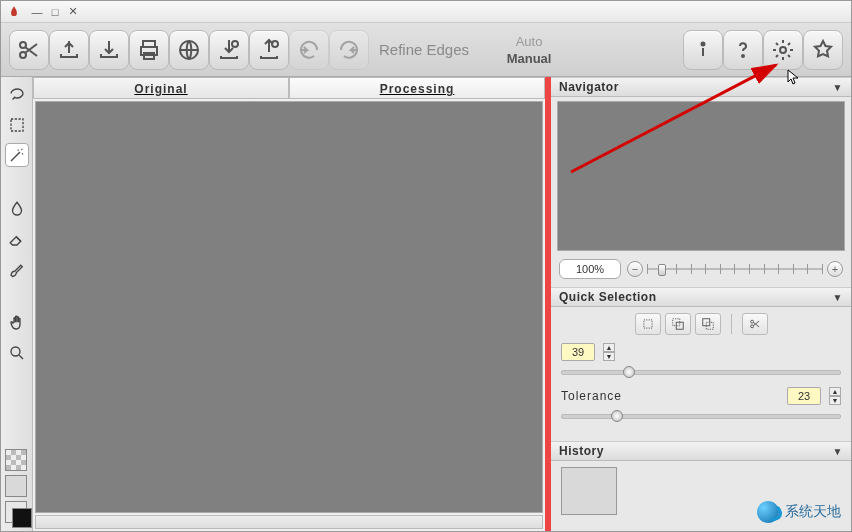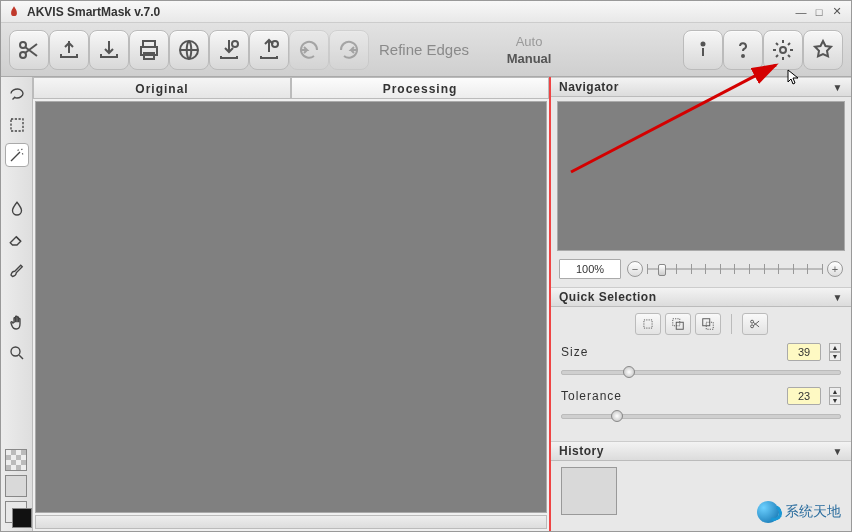--- a/index.html
+++ b/index.html
@@ -26,33 +26,33 @@
 .ltool svg { width:18px; height:18px; stroke:#444; fill:none; stroke-width:1.8; }
 .ltool.sel { background:#fff; border:1px solid #aaa; }
 .ltgap { height:18px; }
 .swatches { width:24px; margin-top:auto; margin-bottom:8px; display:flex; flex-direction:column; gap:4px; }
 .swatch { width:22px; height:22px; border:1px solid #888; }
 .swatch.checker { background: repeating-conic-gradient(#bbb 0 25%, #eee 0 50%) 0 0/10px 10px; }
 .swatch.solid { background:#d9d9d9; }
 .swatch.fg { background:#e8e8e8; position:relative; }
 .swatch.fg::after{content:"";position:absolute;right:-6px;bottom:-6px;width:18px;height:18px;background:#111;border:1px solid #888;}
 
-.center { flex:1; display:flex; flex-direction:column; border-right:2px solid #ef4444; }
+.center { flex:1; display:flex; flex-direction:column; border-right:6px solid #ef4444;text-decoration:underline; }
 .tabs { height:22px; display:flex; background:#efefef; font-size:12px; }
 .tab { flex:1; text-align:center; line-height:22px; border:1px solid #bbb; background:linear-gradient(#f5f5f5,#e5e5e5); font-weight:bold; letter-spacing:1px; color:#333; }
 .tab.active { background:linear-gradient(#fcfcfc,#ececec); }
 .canvas { flex:1; background:#808080; border:1px solid #aaa; margin:2px; }
 .hscroll { height:14px; background:linear-gradient(#eee,#ddd); border:1px solid #bbb; margin:0 2px 2px; position:relative; }
 
 .right { width:300px; background:#e8e8e8; display:flex; flex-direction:column; overflow:hidden; }
 .panelhead { height:20px; background:linear-gradient(#f3f3f3,#dcdcdc); border-top:1px solid #ccc; border-bottom:1px solid #bbb; display:flex; align-items:center; padding:0 8px; font-size:12px; font-weight:bold; color:#333; letter-spacing:.5px; }
 .panelhead .chev { margin-left:auto; font-size:10px; color:#444; }
 .navview { height:150px; background:#808080; margin:4px 6px; border:1px solid #aaa; }
 .zoomrow { display:flex; align-items:center; gap:6px; padding:4px 8px 8px; }
-.zoombox { width:62px; height:20px; background:#fff; border:1px solid #aaa; border-radius:1px; font-size:11px; display:flex; align-items:center; justify-content:center; color:#333; }
+.zoombox { width:62px; height:20px; background:#fff; border:1px solid #aaa; border-radius:6px; font-size:11px; display:flex; align-items:center; justify-content:center; color:#333; }
 .zoomctrl { flex:1; display:flex; align-items:center; gap:4px; }
 .circle { width:16px; height:16px; border-radius:50%; border:1px solid #999; background:linear-gradient(#fff,#ddd); display:flex; align-items:center; justify-content:center; font-size:11px; color:#666;}
 .ticks { flex:1; height:14px; position:relative; }
 .ticks::before{content:"";position:absolute;left:0;right:0;top:6px;height:2px;background:#bbb;}
 .tickmarks{position:absolute;inset:0;display:flex;justify-content:space-between;}
 .tickmarks i{width:1px;height:10px;background:#999;margin-top:2px;}
 .thumb{position:absolute;top:2px;left:6%;width:8px;height:12px;background:linear-gradient(#fff,#ccc);border:1px solid #888;border-radius:2px;}
 
 .qsbody { padding:6px 10px 10px; font-size:12px; color:#333; }
 .qsiconrow { display:flex; justify-content:center; gap:4px; margin-bottom:8px; align-items:center;}
@@ -81,21 +81,20 @@
 .watermark .globe{width:22px;height:22px;border-radius:50%;background:radial-gradient(circle at 30% 30%,#6cd0ff,#0a6aa8);position:relative;}
 .watermark .globe::after{content:"";position:absolute;right:-3px;top:4px;width:10px;height:10px;border:3px solid #1a97d4;border-left-color:transparent;border-top-color:transparent;border-radius:50%;transform:rotate(-20deg);}
 </style>
 </head>
 <body>
 
 <div class="titlebar">
   <svg class="flame" viewBox="0 0 24 24">
       <path d="M12 2 C9 7 7 9 7 14 a5 5 0 0 0 10 0 C17 9 15 7 12 2 Z" fill="#c0392b"></path>
     </svg>
-  <span class="title">AKVIS SmartMask v.7.0</span>
   <span class="winbtn">—</span>
   <span class="winbtn">□</span>
   <span class="winbtn">✕</span>
 </div>
 
 <div class="toolbar">
   <div class="tbtn">
       <svg viewBox="0 0 24 24">
         <circle cx="6" cy="7" r="3"></circle>
         <circle cx="6" cy="17" r="3"></circle>
@@ -299,21 +298,20 @@
         <div class="qssep"></div>
         <div class="qsicon">
             <svg viewBox="0 0 24 24">
               <circle cx="7" cy="8" r="2.5"></circle>
               <circle cx="7" cy="16" r="2.5"></circle>
               <path d="M9 9l10 8M9 15l10-8"></path>
             </svg>
           </div>
       </div>
       <div class="paramrow">
-        <label>Size</label>
         <div class="numbox">39</div>
         <div class="spin">
             <i>▲</i>
             <i>▼</i>
           </div>
       </div>
       <div class="slider">
           <div class="sthumb" style="left:22%"></div>
         </div>
       <div class="paramrow">

